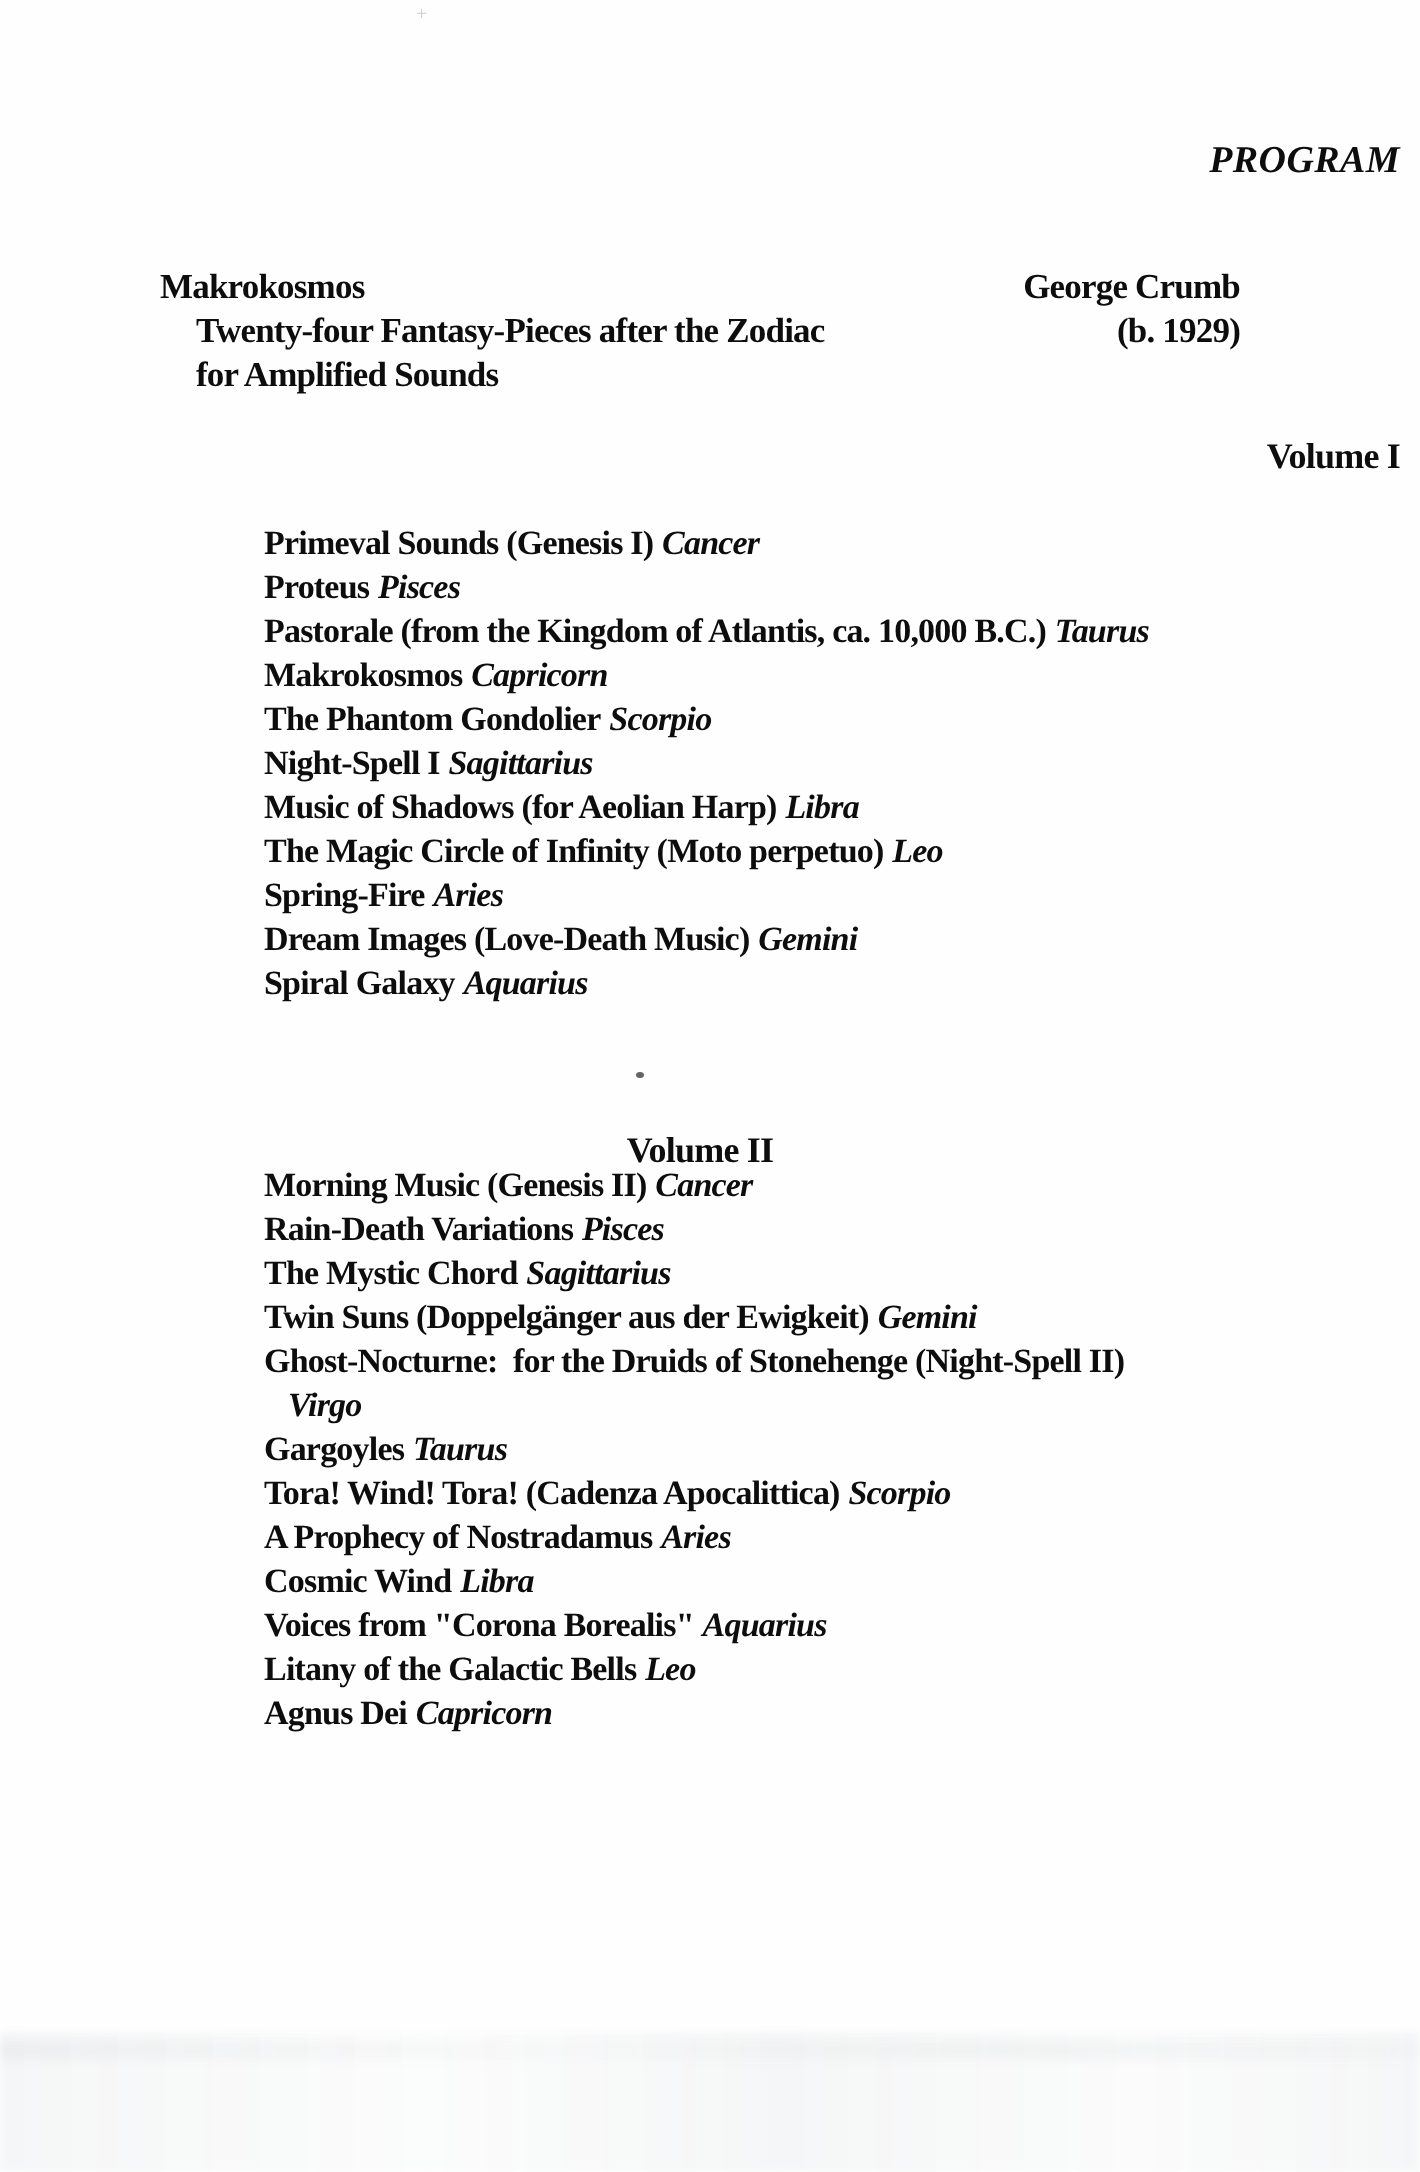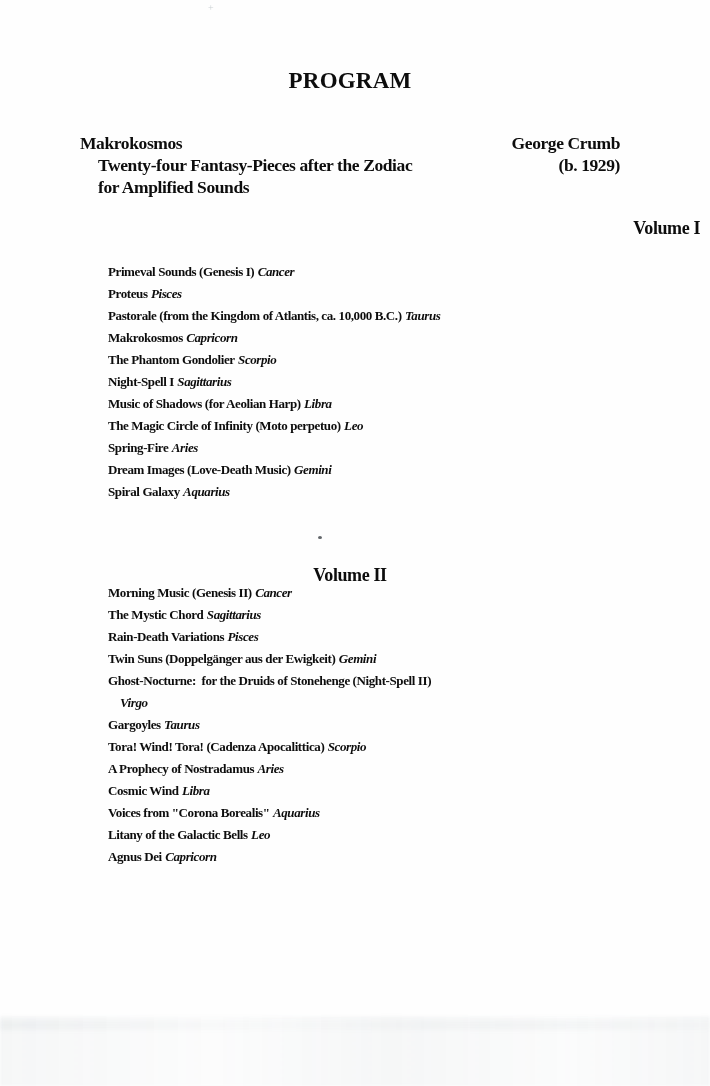--- a/index.html
+++ b/index.html
@@ -27,22 +27,23 @@
     background:
       linear-gradient(90deg, rgba(90,110,120,0.05), rgba(90,110,120,0.015) 30%, rgba(90,110,120,0.05) 55%, rgba(90,110,120,0.02) 80%, rgba(90,110,120,0.05));
     filter: blur(1.5px);
     pointer-events: none;
   }
   .program-heading {
     position: absolute;
     top: 70px;
     left: 0;
     width: 700px;
-    text-align: center;
-    font-size: 23px;
+    text-align: right;
+    font-style: italic;
+    font-size: 19px;
     line-height: 22px;
     letter-spacing: 0.2px;
   }
   .work-block {
     position: absolute;
     top: 132px;
     left: 80px;
     right: 90px;
     font-size: 17.5px;
     line-height: 22px;
@@ -59,25 +60,25 @@
     left: 0;
     width: 700px;
     text-align: center;
     font-size: 18px;
     line-height: 22px;
   }
   .vol-heading.v1 { top: 217px; text-align: right; }
   .vol-heading.v2 { top: 564px; }
   .pieces {
     position: absolute;
-    left: 108px;
+    left: 132px;
     margin: 0;
     padding: 0;
     list-style: none;
-    font-size: 13px;
+    font-size: 17px;
     line-height: 22px;
   }
   .pieces.v1 { top: 261px; }
   .pieces.v2 { top: 582px; }
   .pieces li { white-space: pre-wrap; }
   .zodiac {
     font-style: italic;
     margin-left: 0.26em;
   }
   .two-line .zodiac {
@@ -139,22 +140,22 @@
     <li><span class="pt">The Magic Circle of Infinity (Moto perpetuo)</span><span class="zodiac">Leo</span></li>
     <li><span class="pt">Spring-Fire</span><span class="zodiac">Aries</span></li>
     <li><span class="pt">Dream Images (Love-Death Music)</span><span class="zodiac">Gemini</span></li>
     <li><span class="pt">Spiral Galaxy</span><span class="zodiac">Aquarius</span></li>
   </ul>
 
   <div class="vol-heading v2">Volume II</div>
 
   <ul class="pieces v2">
     <li><span class="pt">Morning Music (Genesis II)</span><span class="zodiac">Cancer</span></li>
+    <li><span class="pt">Rain-Death Variations</span><span class="zodiac">Pisces</span></li>
     <li><span class="pt">The Mystic Chord</span><span class="zodiac">Sagittarius</span></li>
-    <li><span class="pt">Rain-Death Variations</span><span class="zodiac">Pisces</span></li>
     <li><span class="pt">Twin Suns (Doppelgänger aus der Ewigkeit)</span><span class="zodiac">Gemini</span></li>
     <li class="two-line"><span class="pt">Ghost-Nocturne:  for the Druids of Stonehenge (Night-Spell II)</span><span class="zodiac">Virgo</span></li>
     <li><span class="pt">Gargoyles</span><span class="zodiac">Taurus</span></li>
     <li><span class="pt">Tora! Wind! Tora! (Cadenza Apocalittica)</span><span class="zodiac">Scorpio</span></li>
     <li><span class="pt">A Prophecy of Nostradamus</span><span class="zodiac">Aries</span></li>
     <li><span class="pt">Cosmic Wind</span><span class="zodiac">Libra</span></li>
     <li><span class="pt">Voices from "Corona Borealis"</span><span class="zodiac">Aquarius</span></li>
     <li><span class="pt">Litany of the Galactic Bells</span><span class="zodiac">Leo</span></li>
     <li><span class="pt">Agnus Dei</span><span class="zodiac">Capricorn</span></li>
   </ul>

